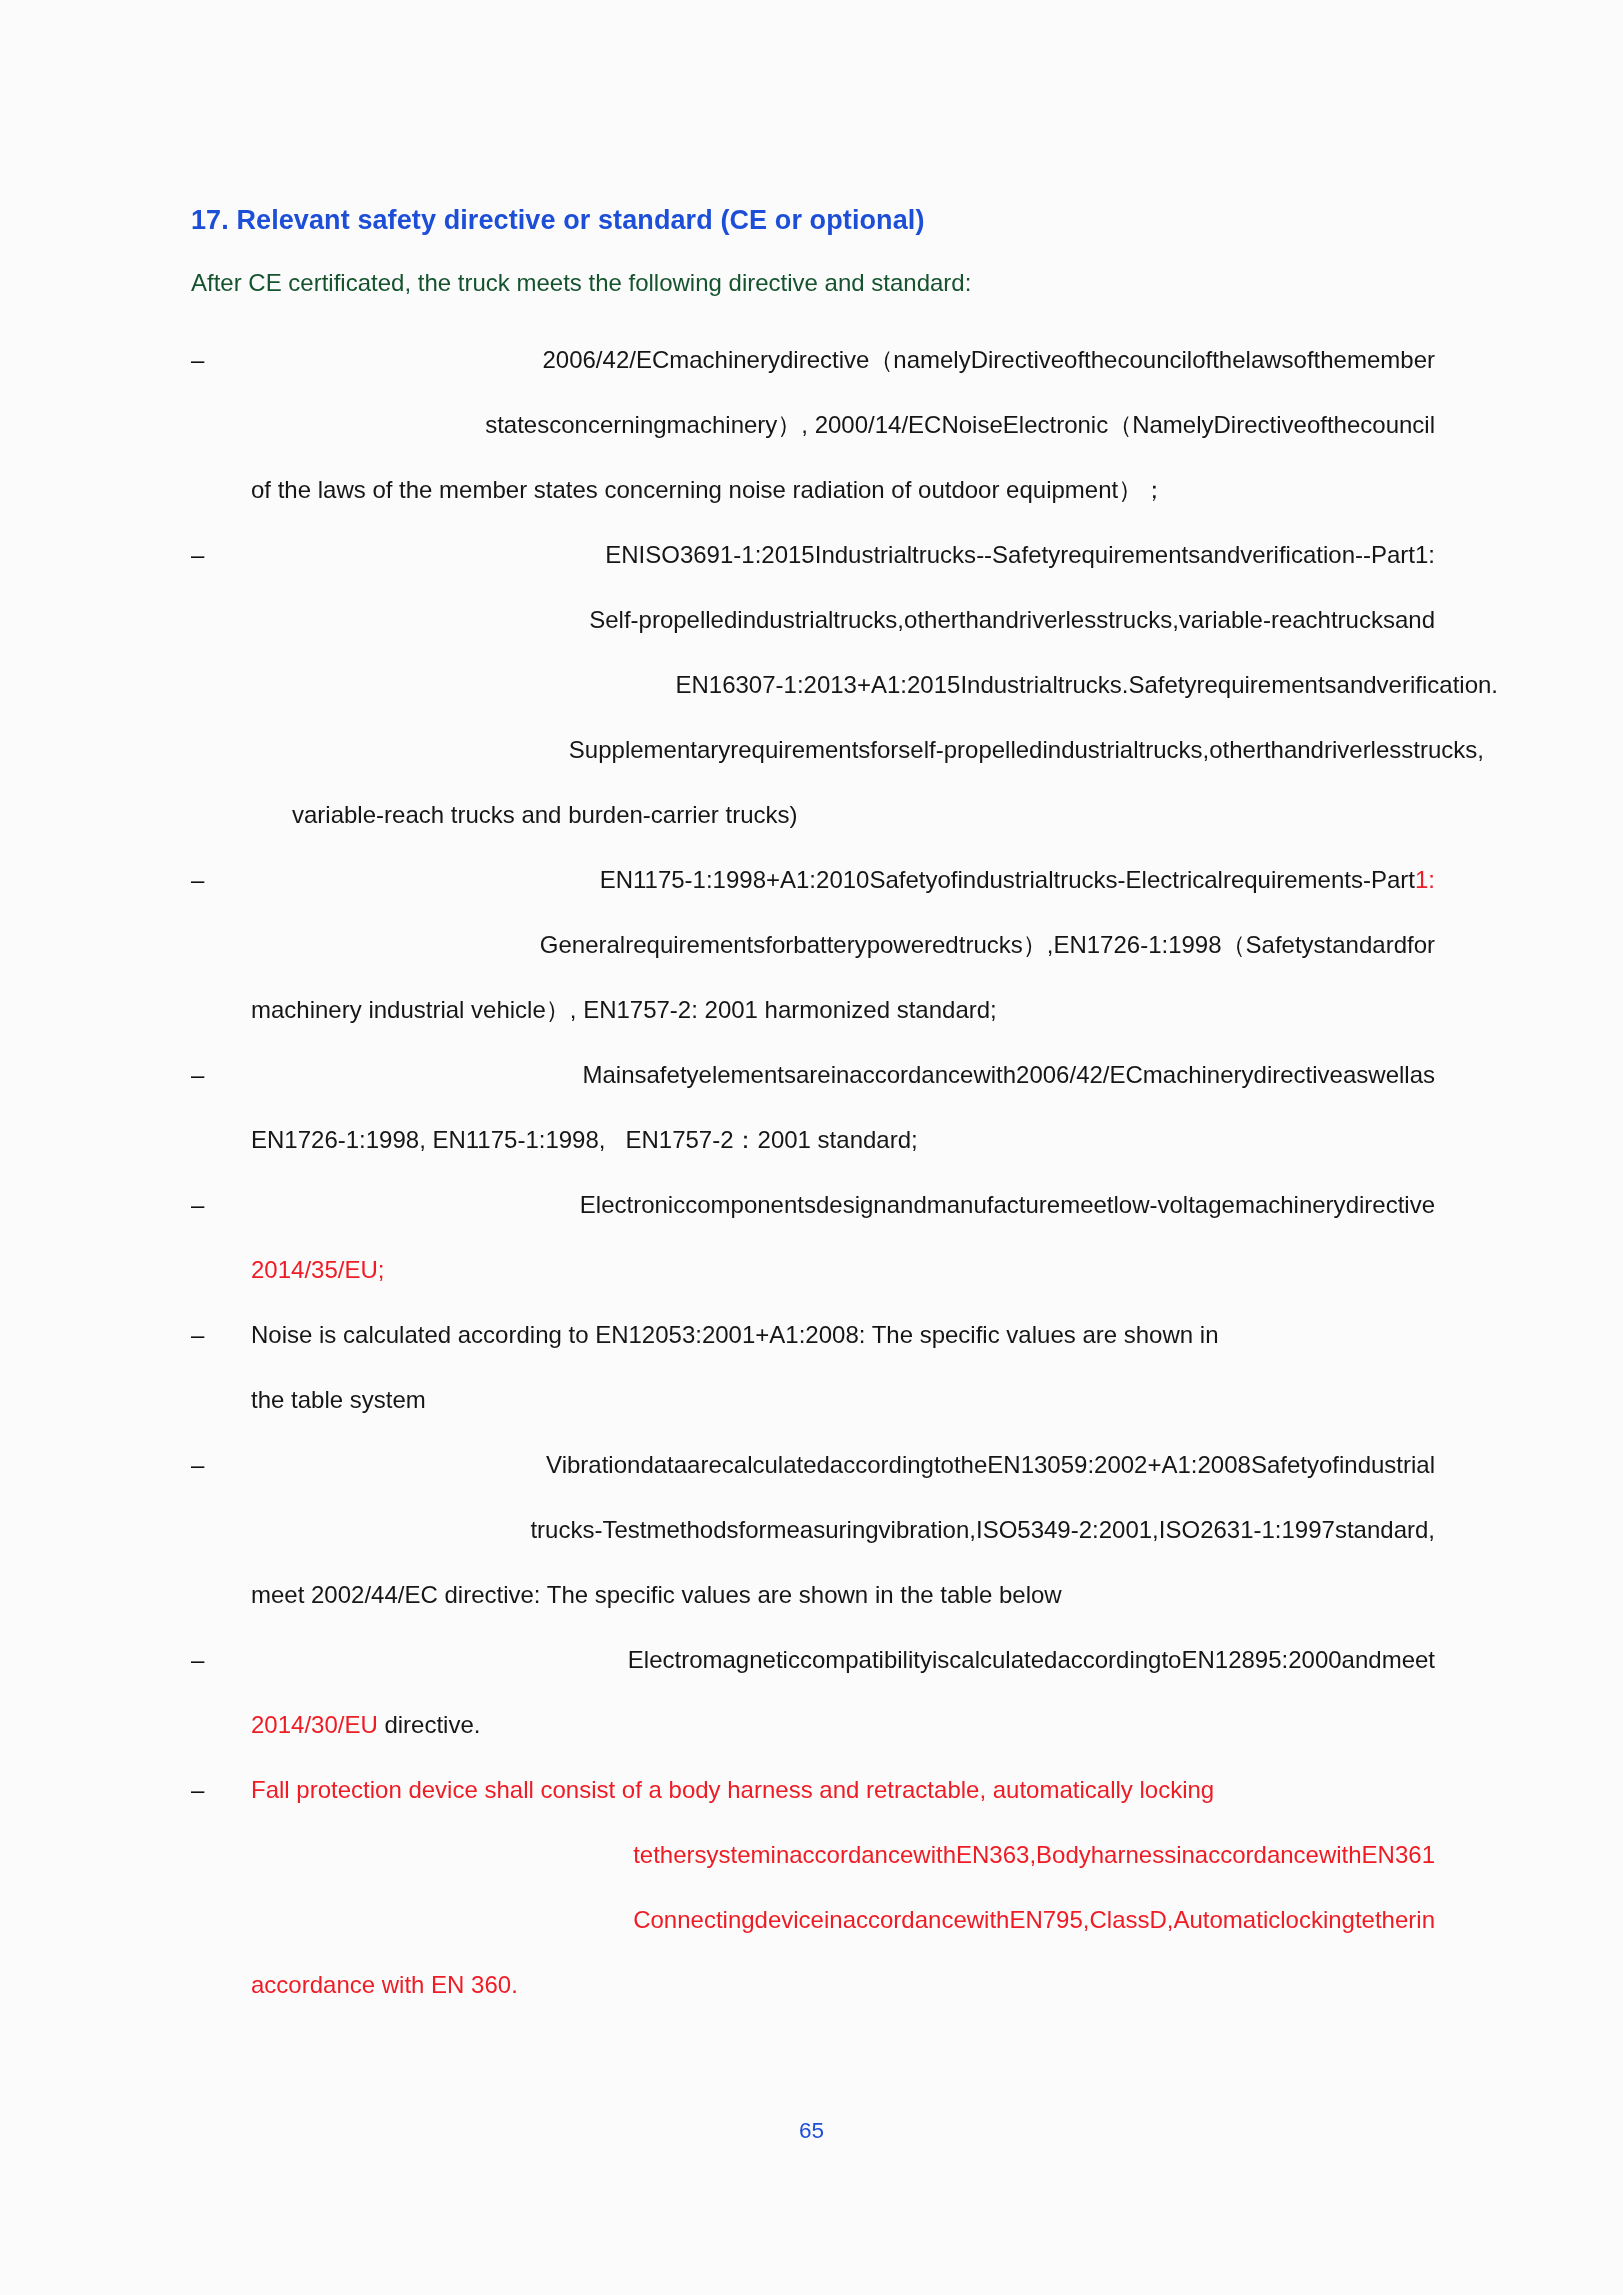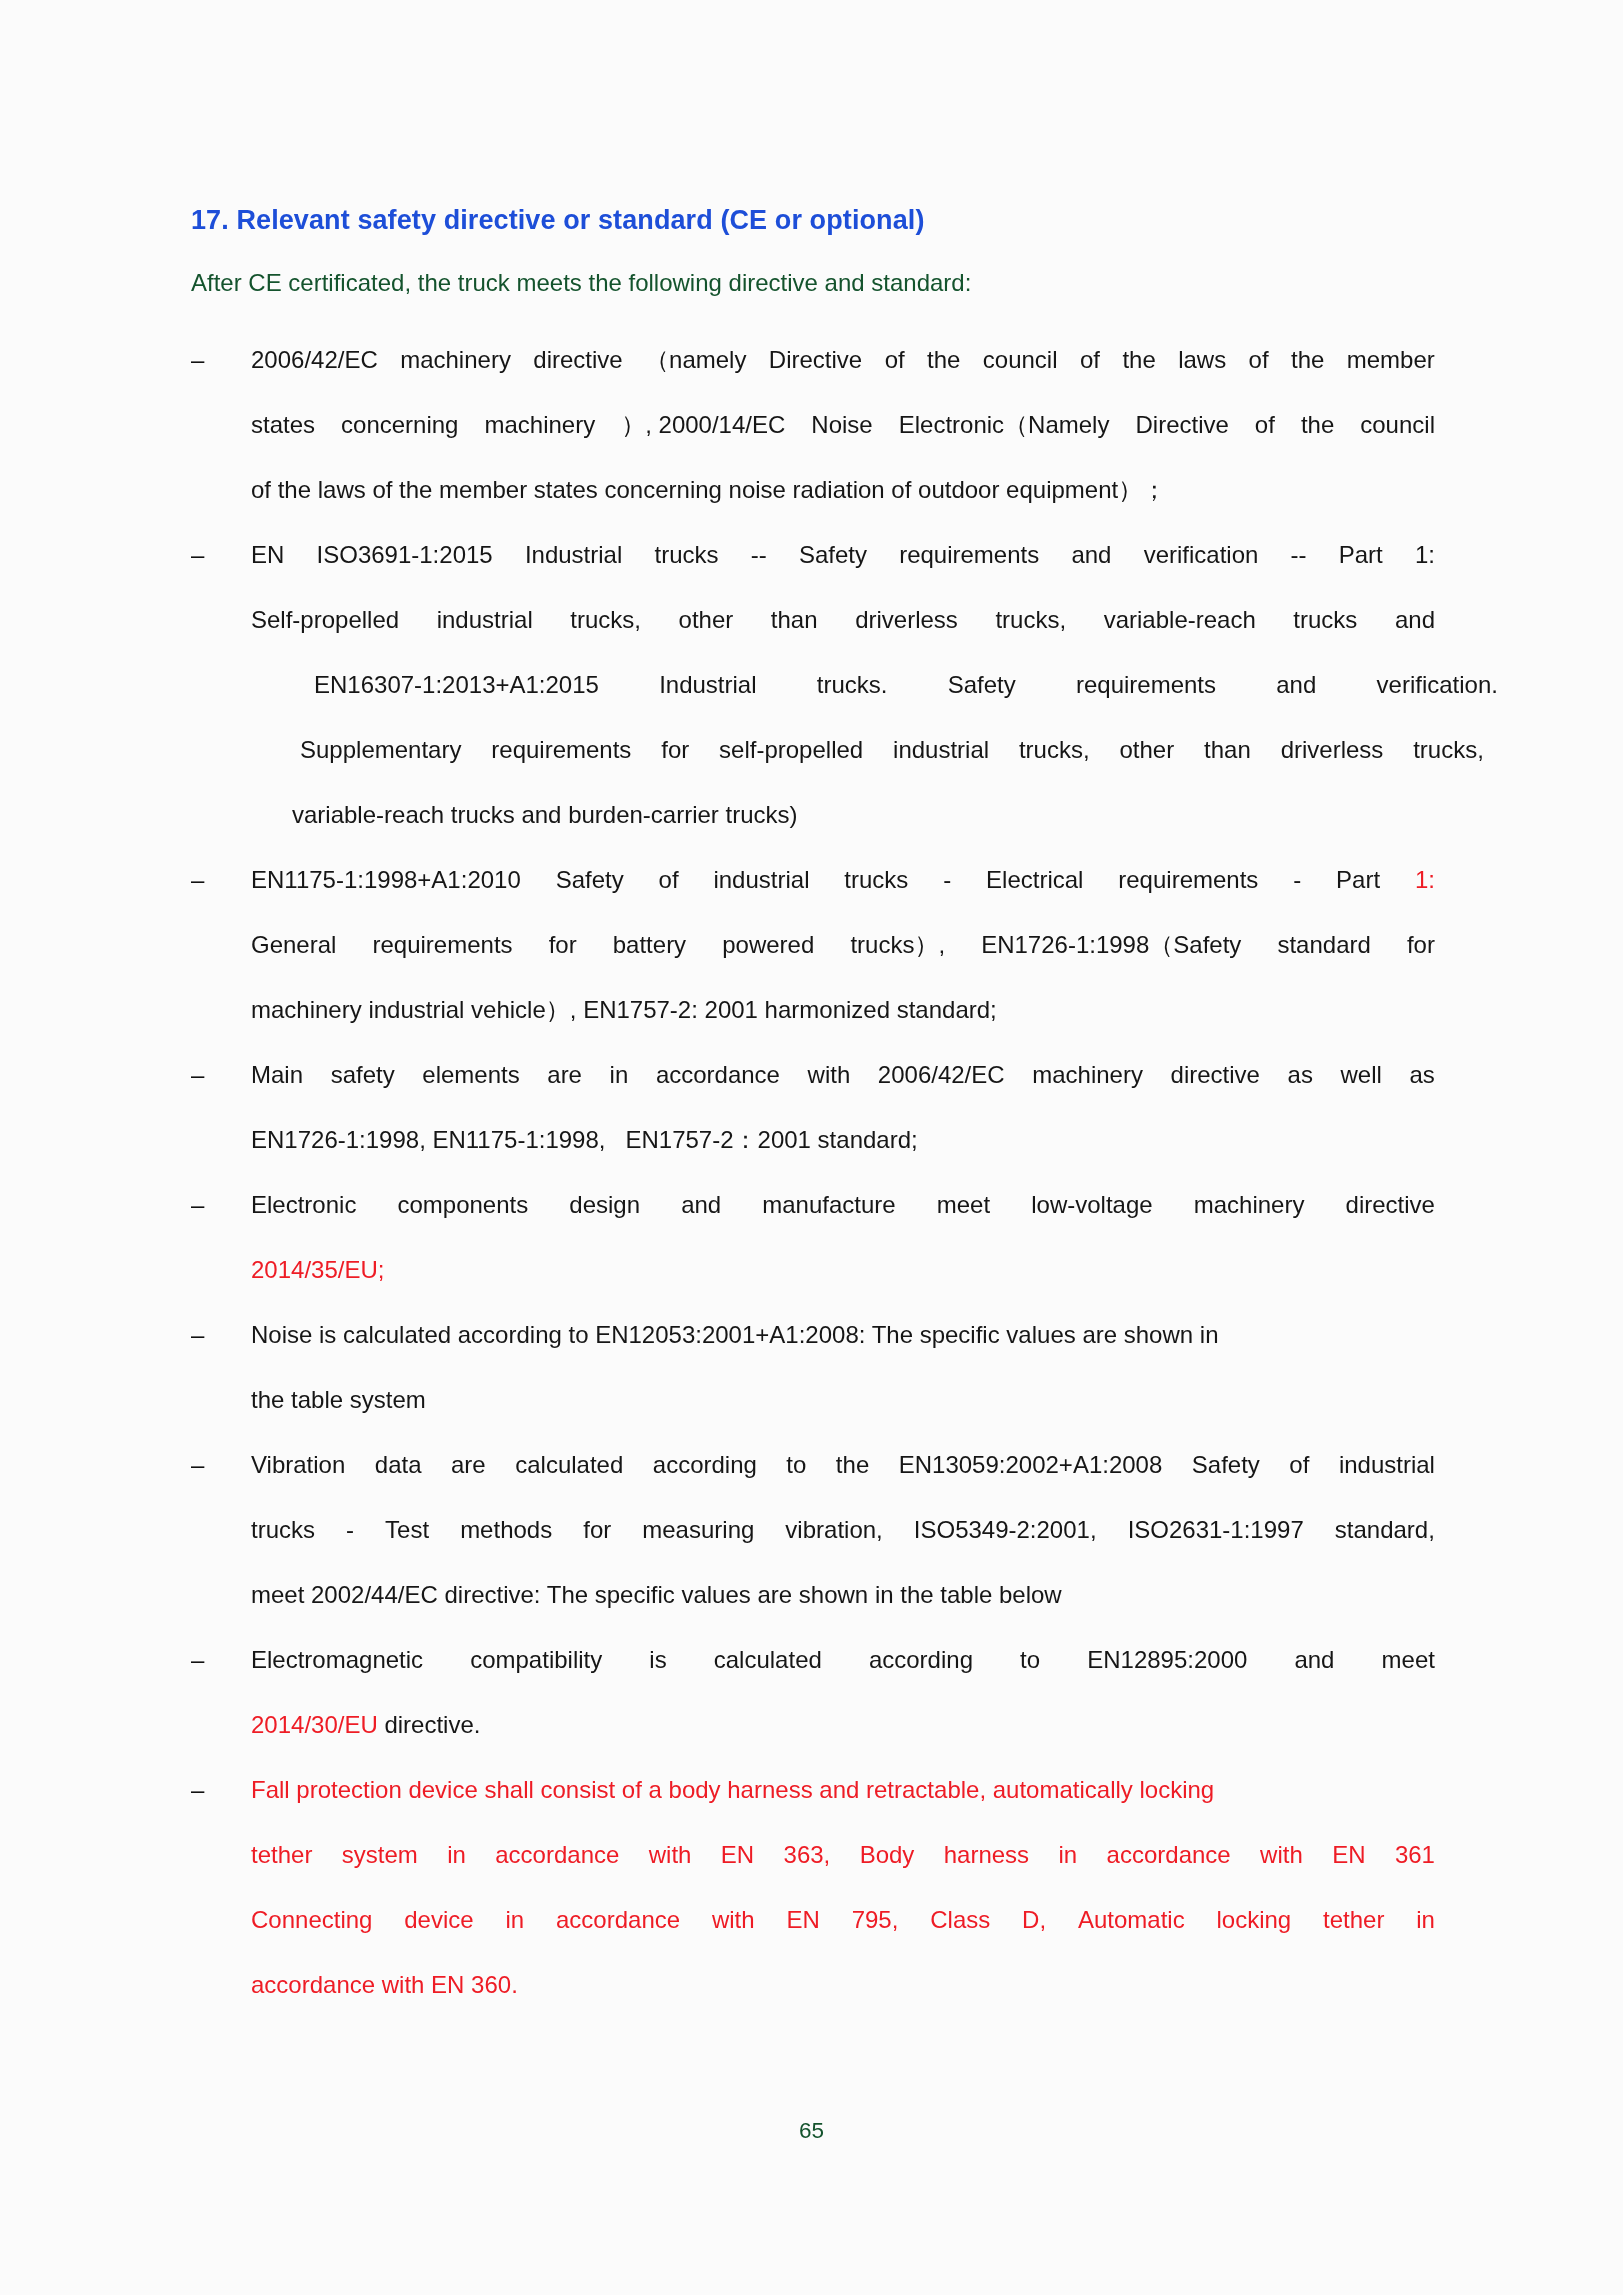--- a/index.html
+++ b/index.html
@@ -67,21 +67,21 @@
     font-size: 24px;
     line-height: 65px;
     height: 65px;
     color: #161616;
     white-space: nowrap;
     overflow: visible;
   }
   
   .ln.just {
     display: flex;
-    justify-content: space-between;
+    justify-content: flex-end;
     width: 1184px;
   }
 
   .ln .w { white-space: pre; }
 
   .red { color: #ee1c25; }
   .blk { color: #161616; }
 
   
   .sub-a { padding-left: 63px; }
@@ -89,21 +89,21 @@
   .sub-c { padding-left: 41px; }
 
   
   .page-number {
     position: absolute;
     left: 0;
     right: 0;
     top: 2118px;
     text-align: center;
     font-size: 22.5px;
-    color: #14532d;
+    color: #1d4ed8;
   }
 </style>
 </head>
 <body>
 
 <div class="page">
 
   <div class="content">
 
     <h1 class="doc-heading">17. Relevant safety directive or standard (CE or optional)</h1>

